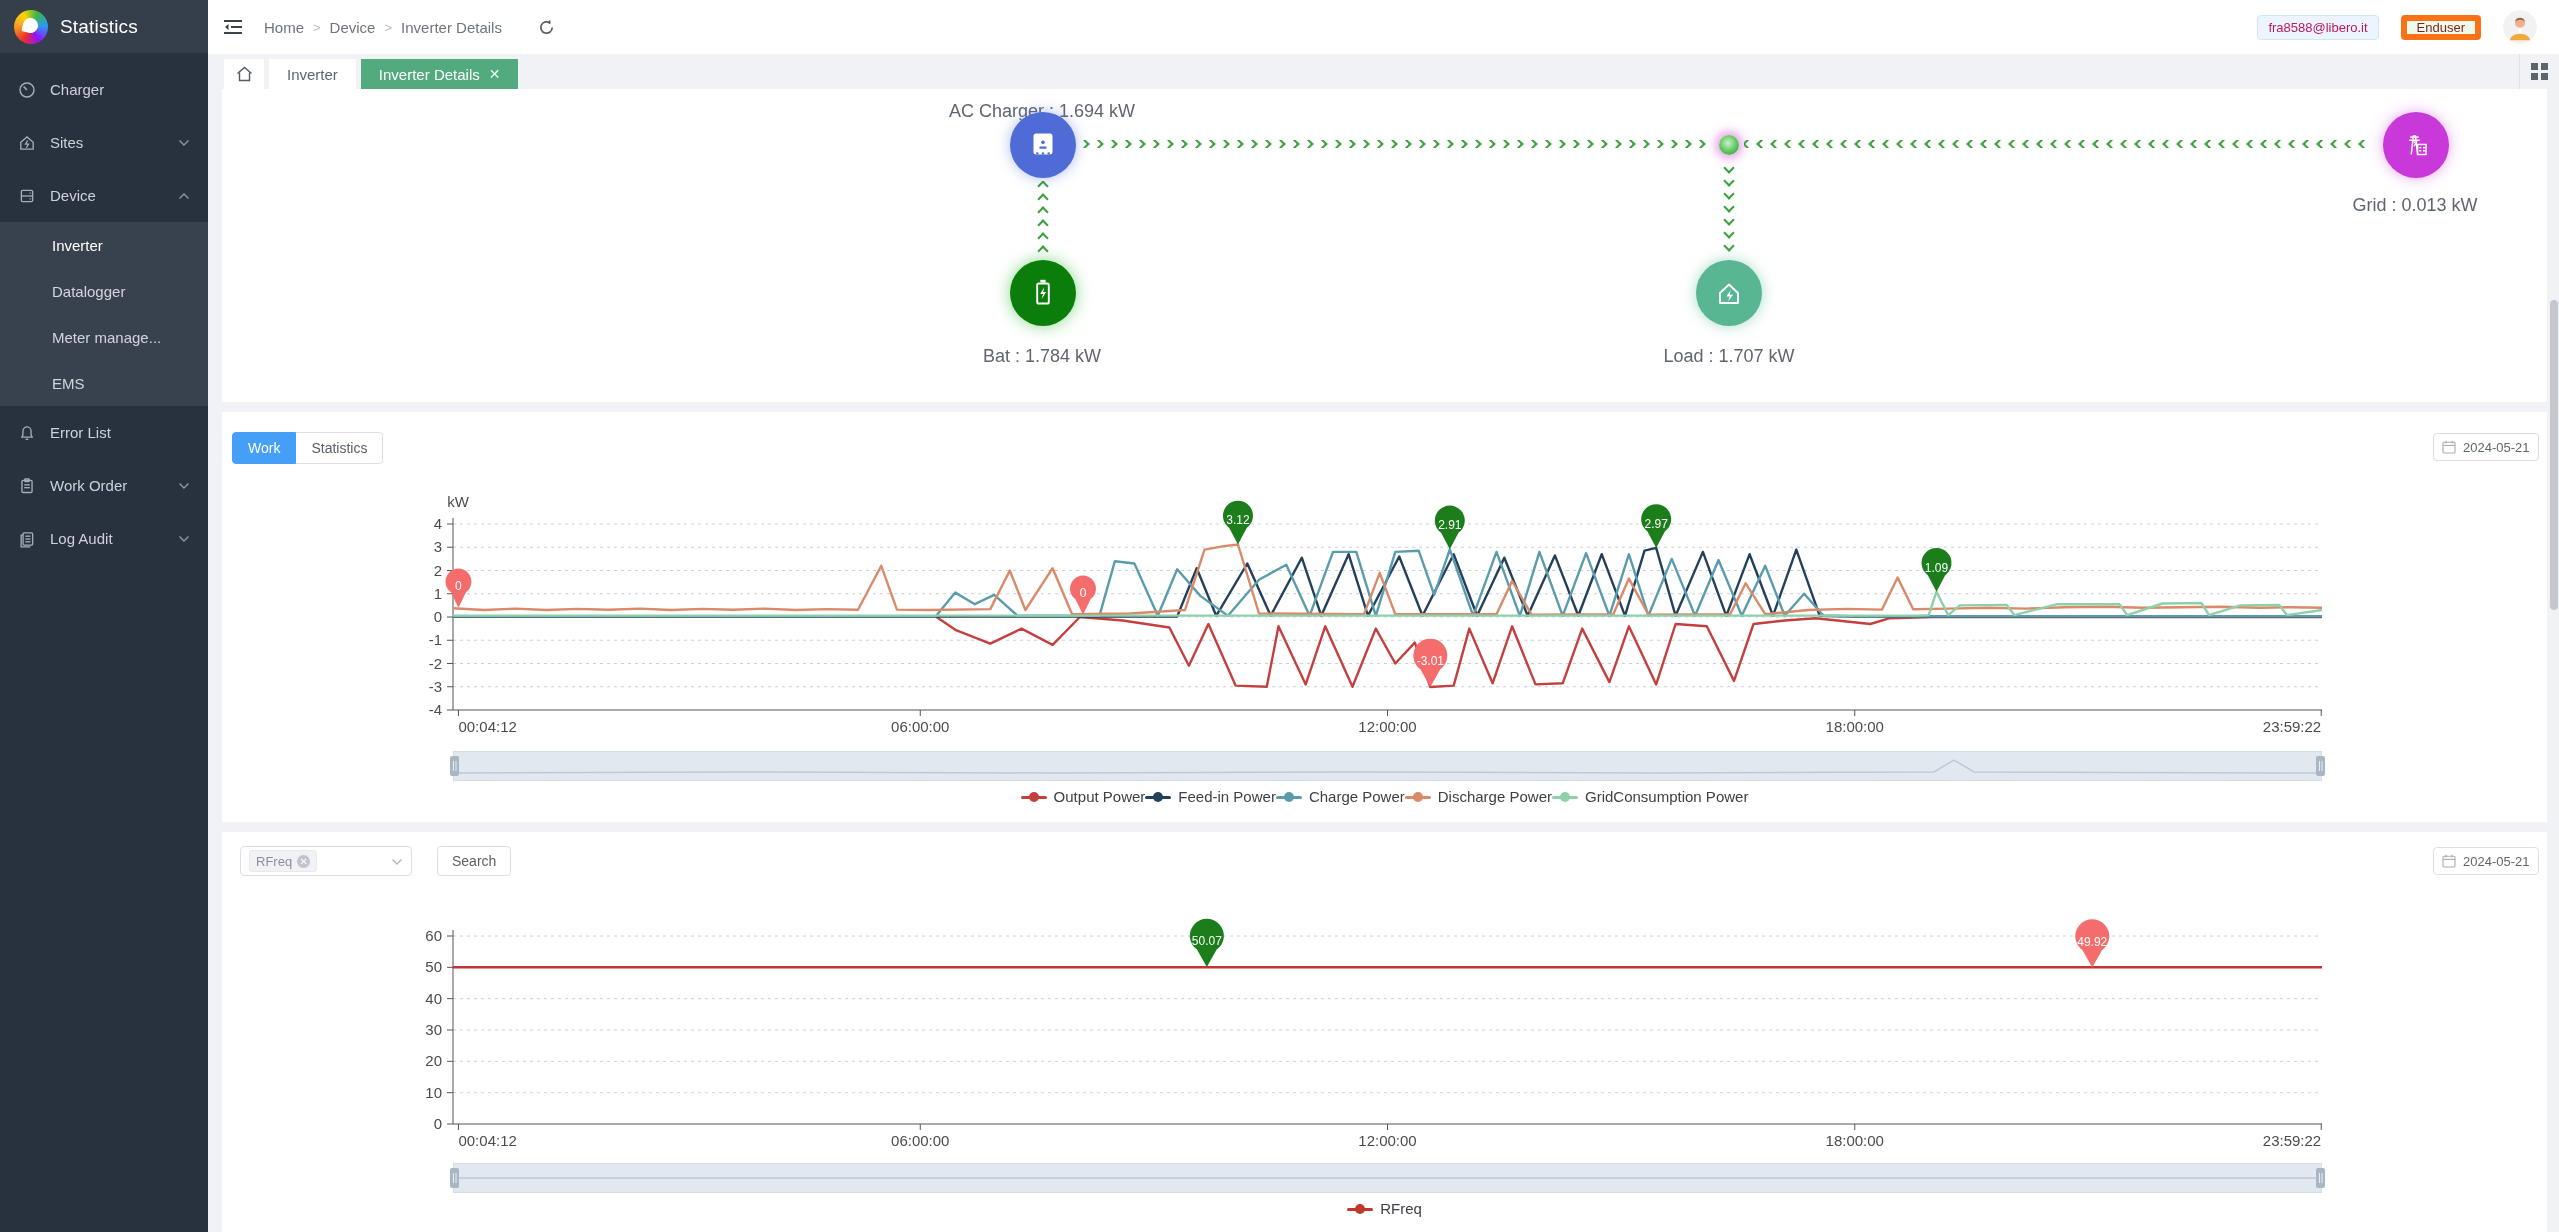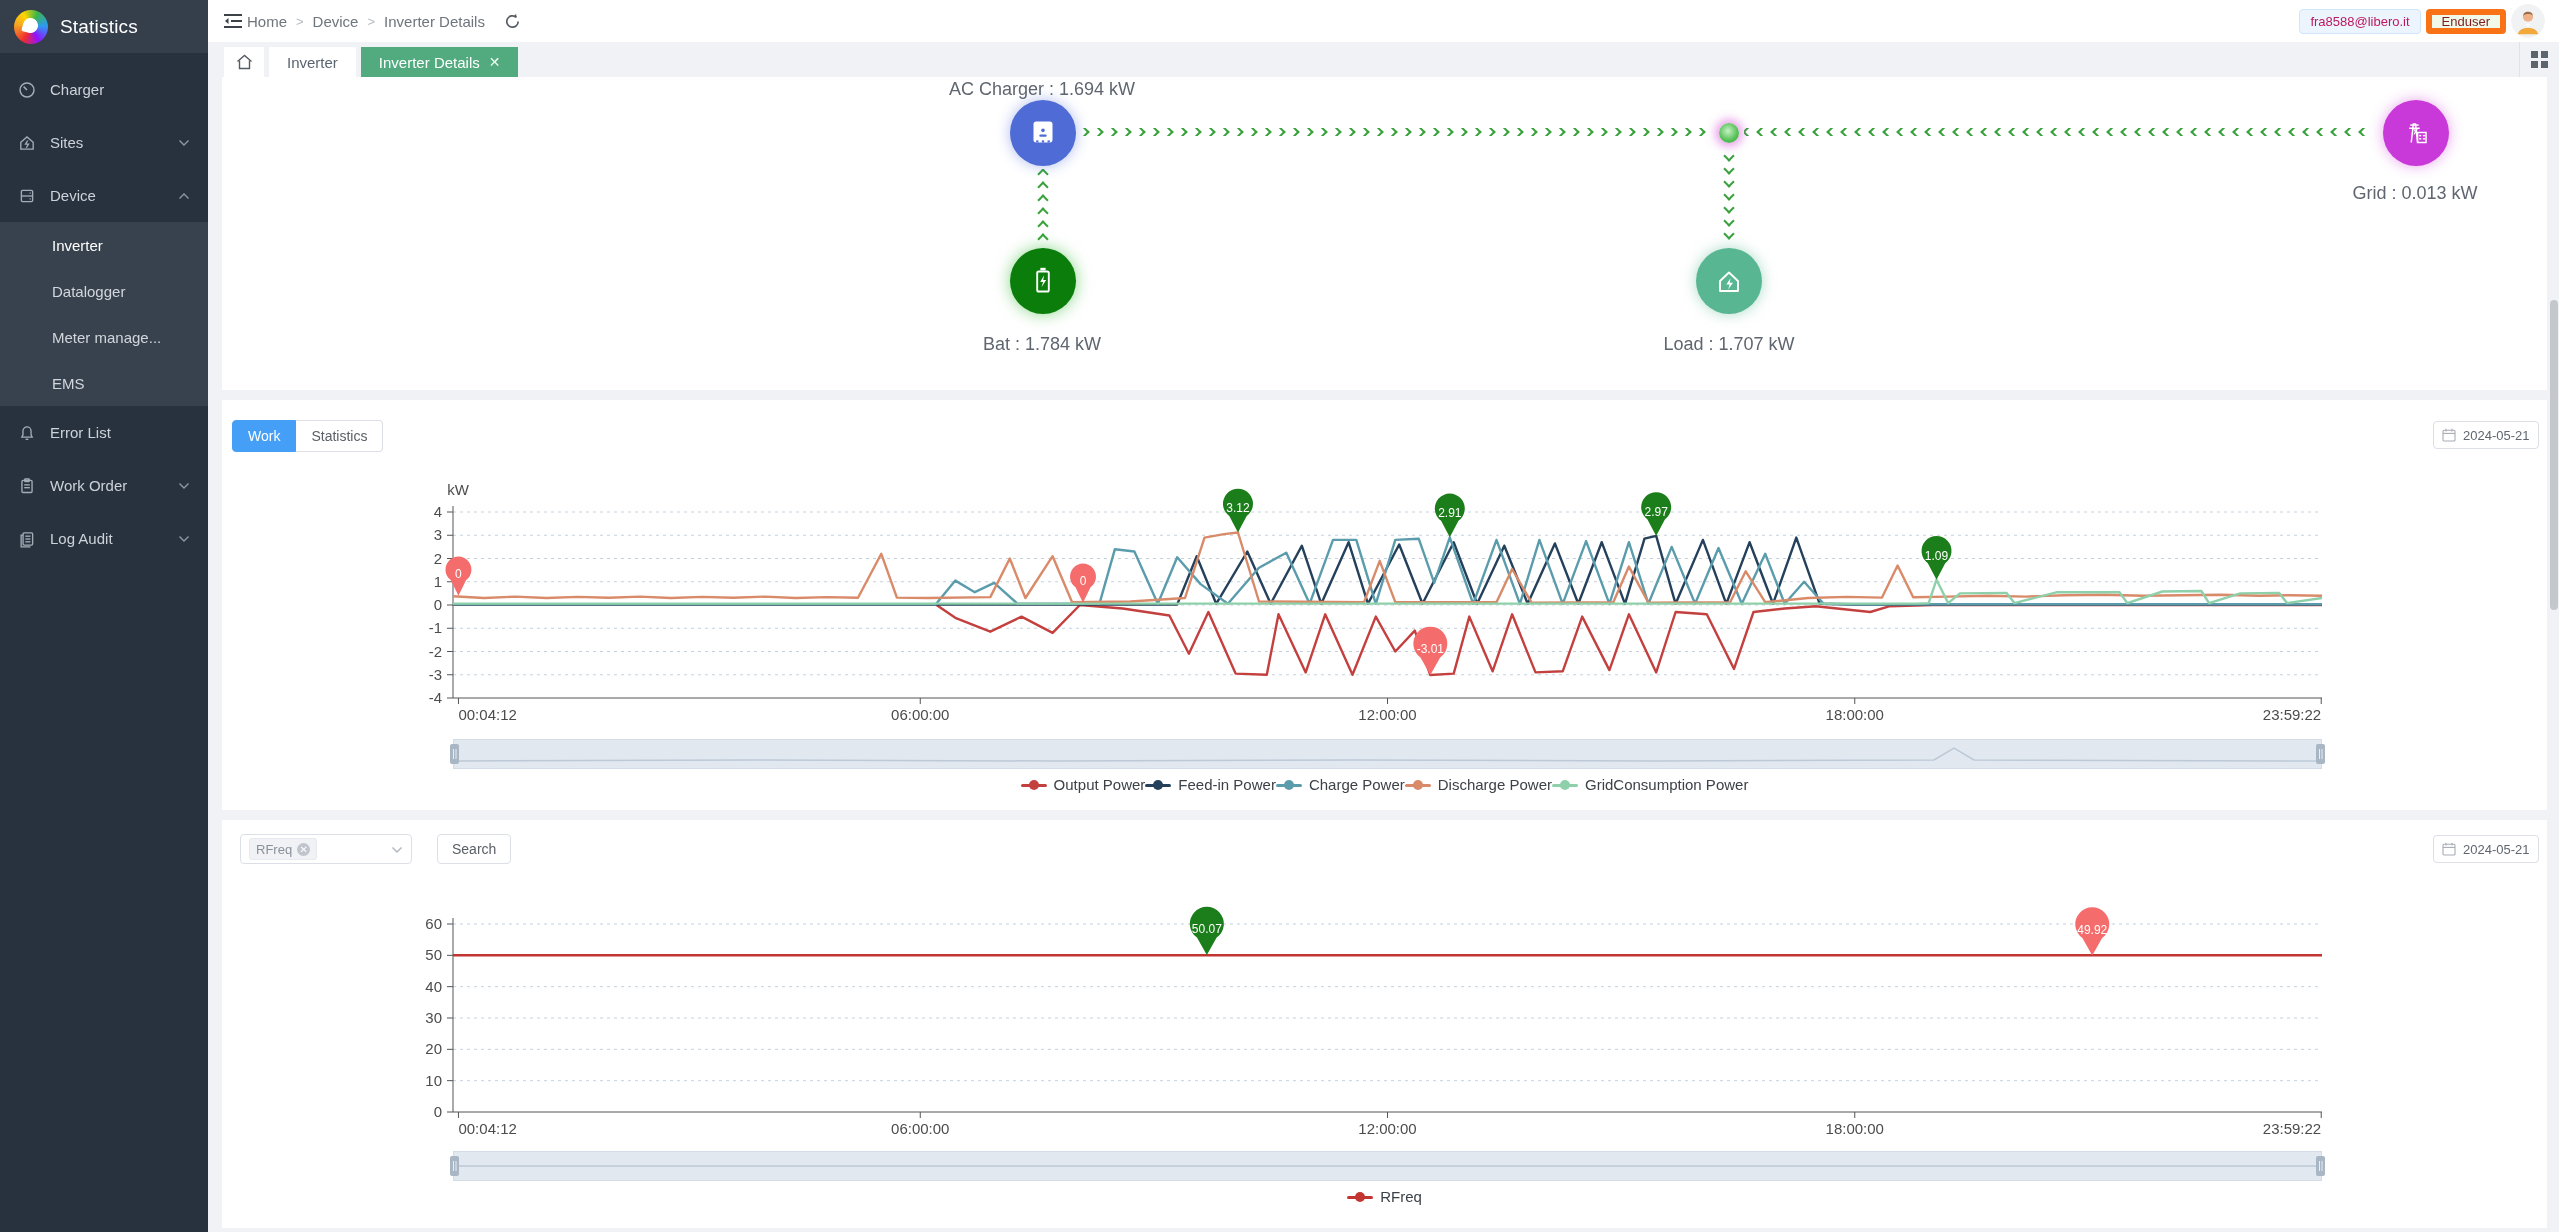--- a/index.html
+++ b/index.html
@@ -17,21 +17,21 @@
   .menu-item{height:53px;display:flex;align-items:center;padding:0 18px;font-size:15px;color:#cdd2d9;cursor:pointer}
   .menu-item .mi-icon{width:18px;height:18px;margin-right:14px;color:#a4acb6;flex-shrink:0}
   .menu-item .mi-icon svg{width:18px;height:18px;display:block}
   .menu-item .chev{margin-left:auto;color:#8f97a1}
   .menu-item .chev svg{width:12px;height:8px;display:block}
   .submenu{background:#38424e}
   .submenu .menu-item{height:46px;padding-left:52px;color:#d2d6dc}
 
   
   .main{flex:1;display:flex;flex-direction:column;min-width:0}
-  .topbar{height:42px;background:#fff;display:flex;align-items:center;gap:5px;padding:0 14px 0 16px}
+  .topbar{height:54px;background:#fff;display:flex;align-items:center;gap:22px;padding:0 22px 0 16px}
   .icon-btn{display:flex;align-items:center;justify-content:center;cursor:pointer;color:#3c4248}
   .breadcrumb{display:flex;align-items:center;gap:9px;font-size:15px;color:#6d757d}
   .breadcrumb .sep{color:#b4bac0;font-size:13px}
   .breadcrumb .crumb{cursor:pointer}
   .topbar .spacer{flex:1}
   .badge{height:25px;display:flex;align-items:center;padding:0 10px;border-radius:4px;font-size:13px}
   .badge.email{background:#ecf5fe;border:1px solid #cfe6fb;color:#be185d}
   .badge.role{background:#f0f9ea;border:6px solid #f97316;color:#7f1d1d}
   .avatar{width:34px;height:34px;border-radius:50%;overflow:hidden;cursor:pointer;flex-shrink:0}
   .avatar svg{display:block}
@@ -271,21 +271,21 @@
             <i></i>
             <i></i>
             <i></i>
           </span>
       </div>
     </div>
 
     <div class="content">
 
       <section class="card card-flow">
-        <div class="flow-label" style="left:820px;top:2px">AC Charger : 1.694 kW</div>
+        <div class="flow-label" style="left:820px;top:12px">AC Charger : 1.694 kW</div>
 
         <div class="flow-line dir-right" style="left:858px;top:51px;width:628px">
             <span class="chev-a"></span>
             <span class="chev-a"></span>
             <span class="chev-a"></span>
             <span class="chev-a"></span>
             <span class="chev-a"></span>
             <span class="chev-a"></span>
             <span class="chev-a"></span>
             <span class="chev-a"></span>

